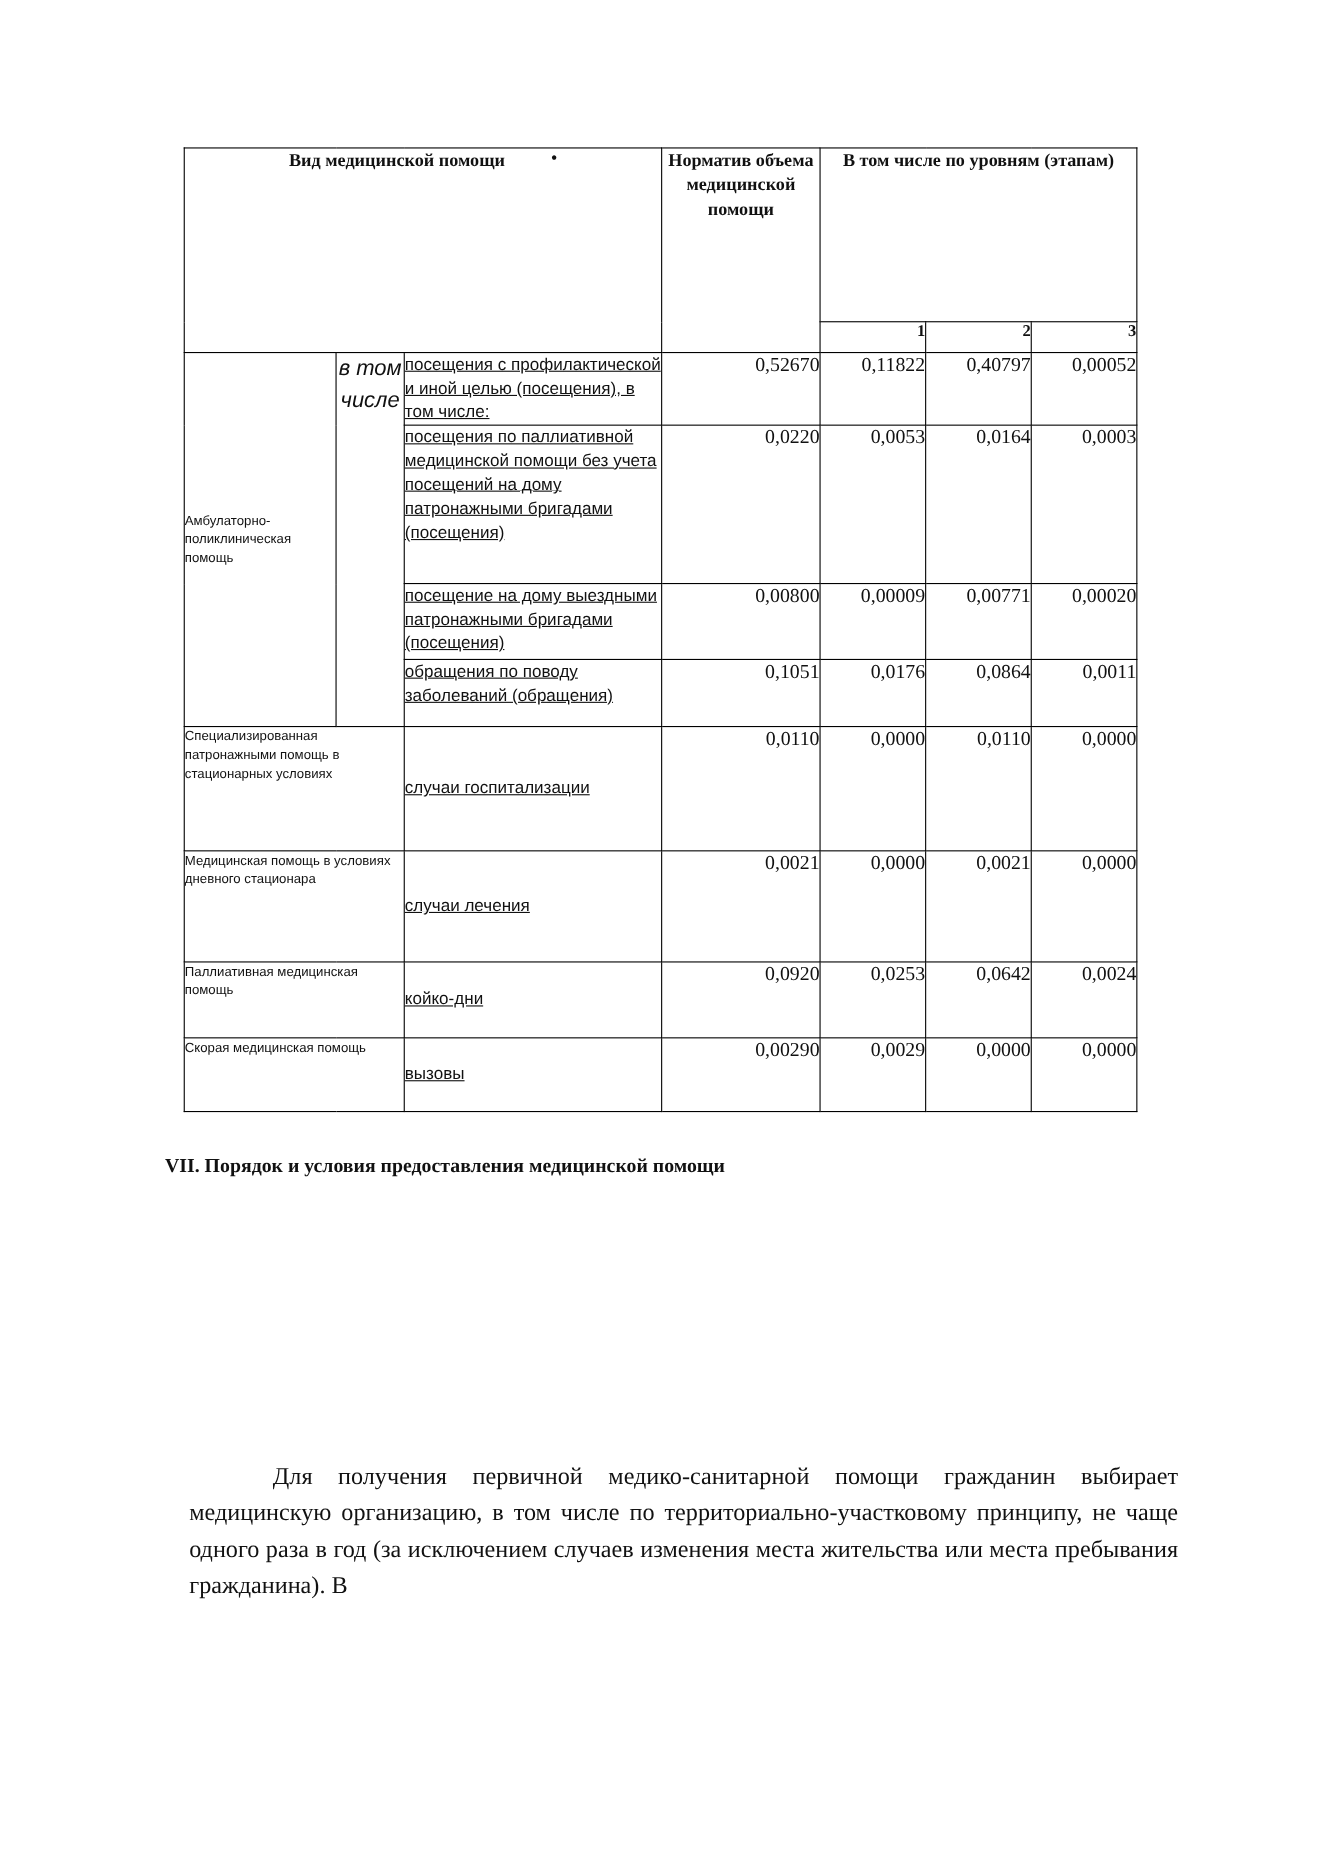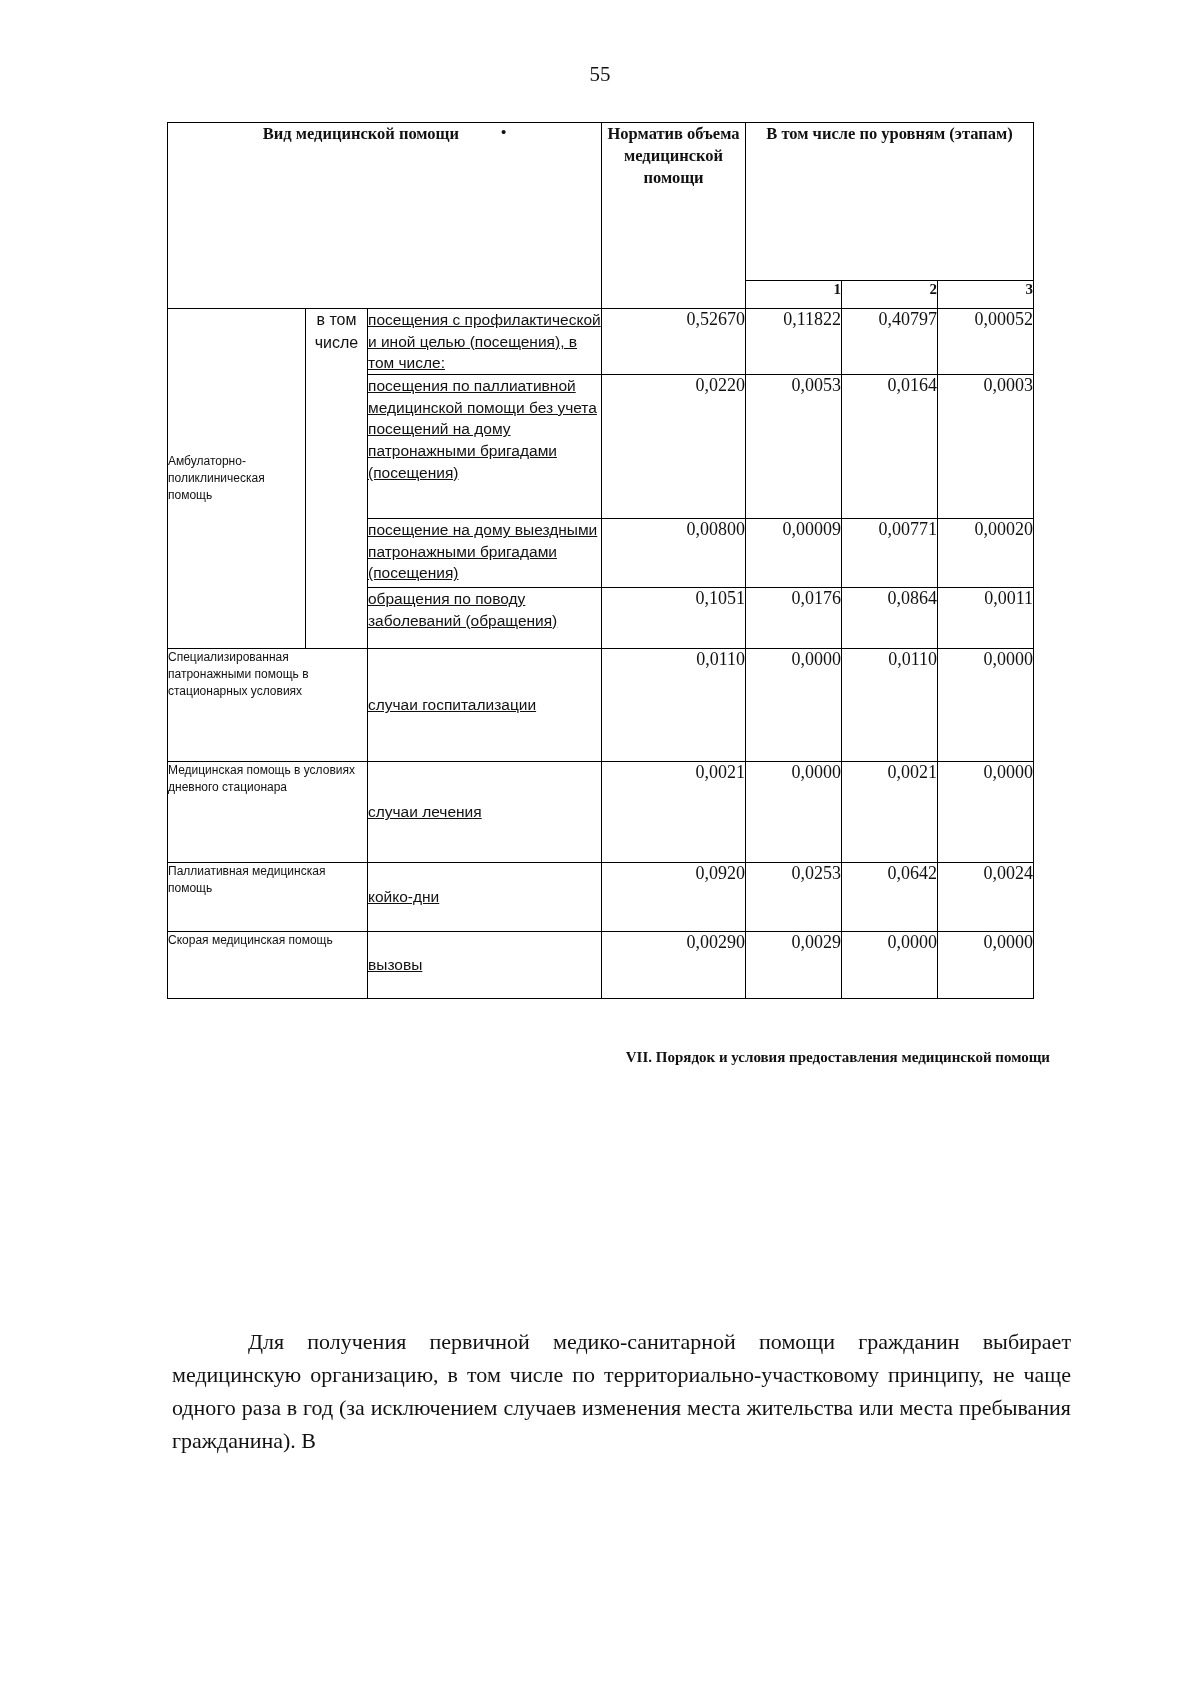--- a/index.html
+++ b/index.html
@@ -30,21 +30,21 @@
     width: 1200px;
     text-align: center;
     font-size: 21px;
     font-family: "Liberation Serif", serif;
     color: #111;
   }
 
   
   .table-wrap {
     position: absolute;
-    top: 122px;
+    top: 134px;
     left: 167px;
     width: 866px;
   }
   table.norm {
     border-collapse: collapse;
     width: 866px;
     table-layout: fixed;
     font-family: "Liberation Sans", sans-serif;
   }
   table.norm td, table.norm th {
@@ -83,25 +83,26 @@
   .cat-cell {
     font-size: 12px;
     line-height: 1.43;
     padding: 9px 4px 6px 9px;
     vertical-align: top;
   }
   .cat-cell.mid {
     vertical-align: middle;
   }
   .sub-cell {
-    font-size: 16px;
+    font-size: 20px;
     line-height: 1.43;
     padding: 9px 6px 6px 8px;
     vertical-align: top;
     text-align: center;
+    font-style: italic;
   }
   .unit-cell {
     font-size: 15.5px;
     line-height: 1.40;
     padding: 7px 6px 6px 8px;
     vertical-align: top;
     text-decoration: underline;
   }
   .unit-cell.mid {
     vertical-align: middle;
@@ -112,24 +113,24 @@
     text-align: right;
     vertical-align: bottom;
     padding: 0 9px 4px 2px;
   }
 
   
   .section-heading {
     position: absolute;
     left: 150px;
     width: 900px;
-    text-align: right;
-    font-family: "Liberation Serif", serif;
-    font-weight: bold;
-    font-size: 15px;
+    text-align: left;
+    font-family: "Liberation Serif", serif;
+    font-weight: bold;
+    font-size: 18px;
   }
   .para {
     position: absolute;
     left: 152px;
     width: 899px;
     font-family: "Liberation Serif", serif;
     font-size: 22px;
     line-height: 1.50;
     text-align: justify;
     text-indent: 76px;
@@ -147,21 +148,20 @@
   .last-para {
     text-align: justify;
     margin-left: 20px;
   }
 </style>
 </head>
 <body>
 
 <div class="page">
 
-  <div class="page-number">55</div>
 
   <div class="table-wrap">
     <table class="norm">
       <colgroup>
         <col style="width:138px">
         <col style="width:62px">
         <col style="width:234px">
         <col style="width:144px">
         <col style="width:96px">
         <col style="width:96px">

